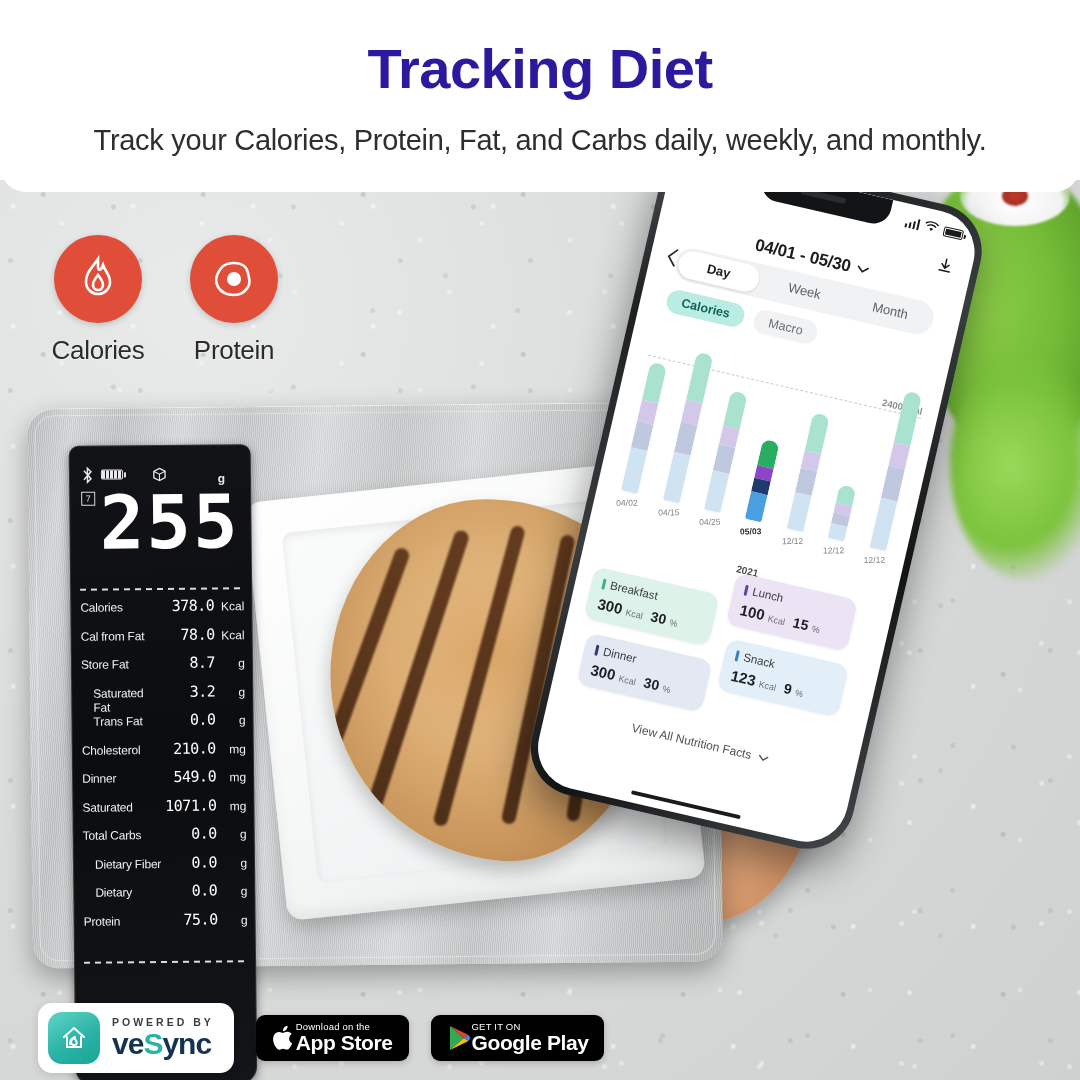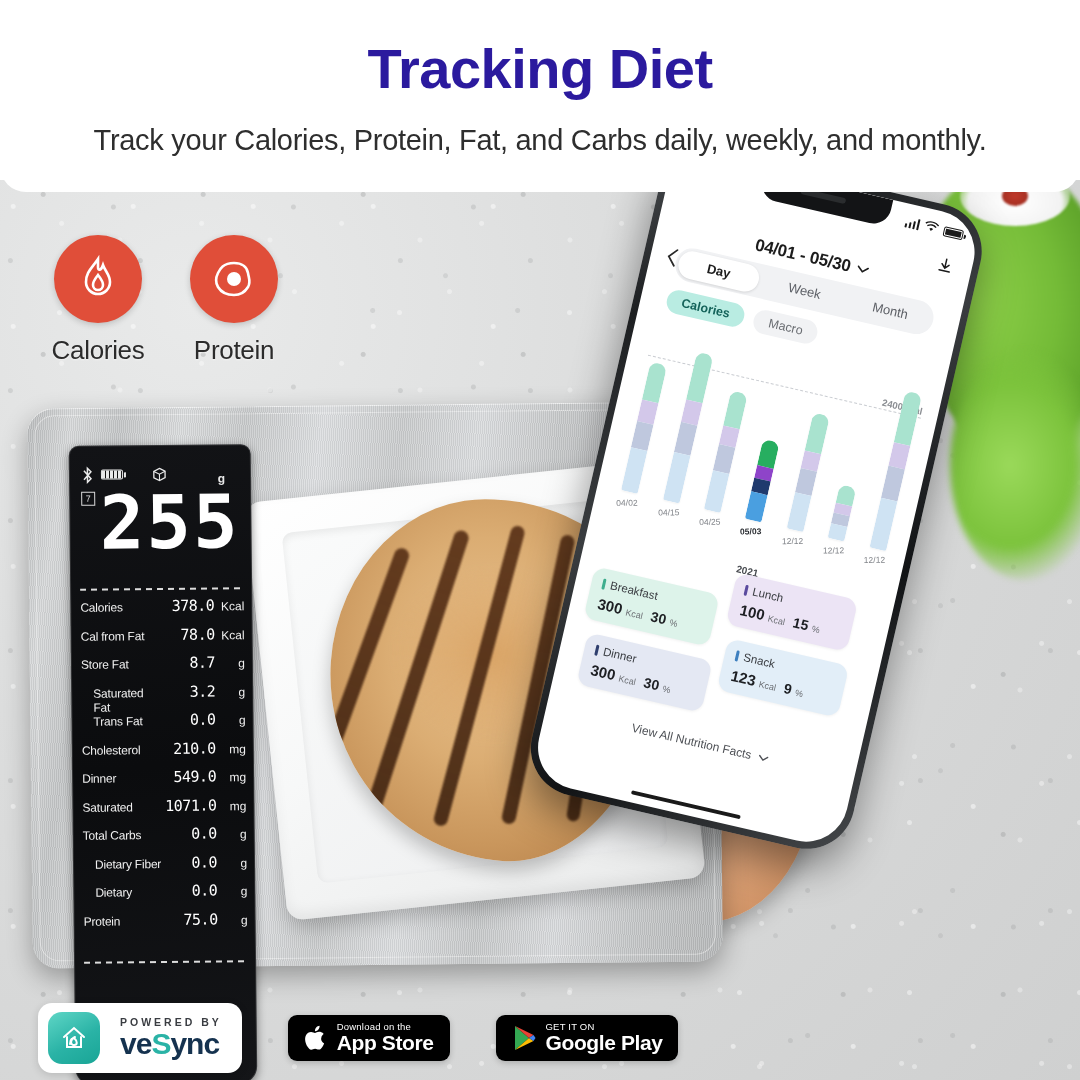--- a/index.html
+++ b/index.html
@@ -384,39 +384,38 @@
     box-shadow:0 4px 10px rgba(0,0,0,.22);
   }
 
   
   .badges {
     position:absolute; left:0; bottom:0; width:1080px; height:84px;
     display:flex; align-items:center; padding-left:38px; gap:22px;
     z-index:24;
   }
   .vesync {
-    display:flex; align-items:center; gap:20px;
+    display:flex; align-items:center; gap:12px;
     background:#ffffff; border-radius:14px; padding:9px 20px 9px 10px;
     box-shadow:0 2px 8px rgba(0,0,0,.14);
   }
   .vesync-logo {
     width:52px; height:52px; border-radius:14px;
     background:linear-gradient(150deg,#5fd6c6 0%, #2ab3a6 55%, #19a596 100%);
     display:flex; align-items:center; justify-content:center;
   }
   .vesync-txt { line-height:1.05; }
   .powered { font-size:10.5px; letter-spacing:3px; color:#3a3d42; font-weight:bold; }
   .vesync-name { font-size:30px; font-weight:bold; color:#15324f; letter-spacing:-1px; }
   .vesync-name .accent { color:#2ab3a6; }
 
   .store {
-    display:flex; align-items:center; gap:9px;
+    display:flex; align-items:center; gap:0;
     background:#000000; border-radius:9px; padding:7px 16px;
     box-shadow:0 2px 6px rgba(0,0,0,.2);
-    margin-left:24px;
   }
   .store-txt { line-height:1.08; color:#ffffff; }
   .store-small { font-size:9.5px; letter-spacing:.2px; }
   .store-big { font-size:21px; font-weight:bold; letter-spacing:-.4px; }
 </style>
 </head>
 <body>
 
 <div class="banner">
   <div class="banner-title">Tracking Diet</div>

